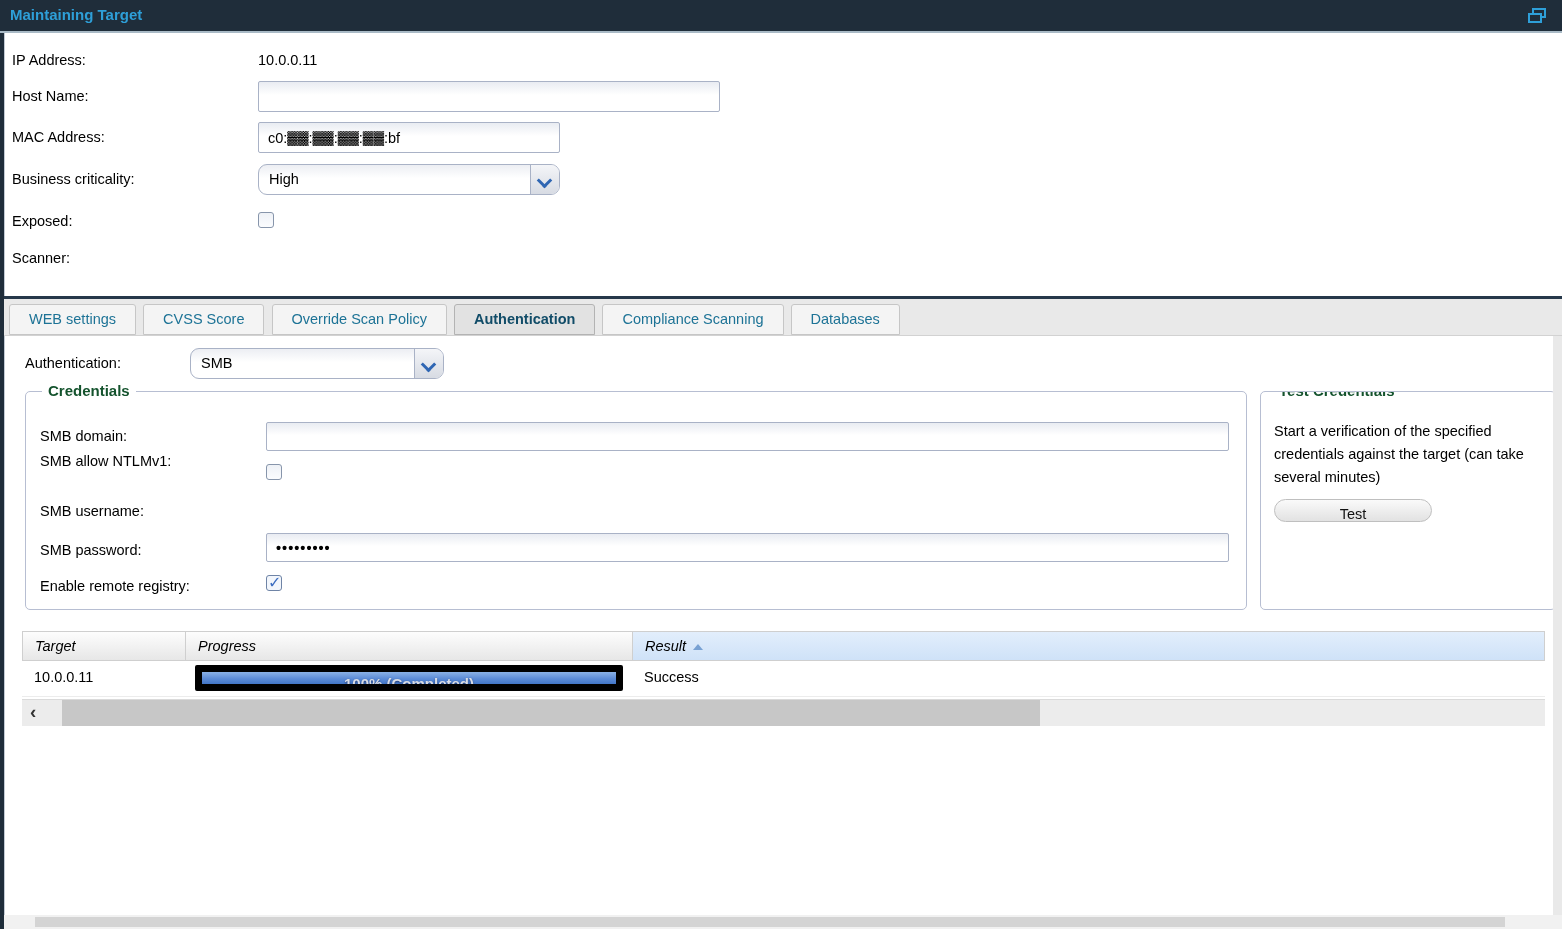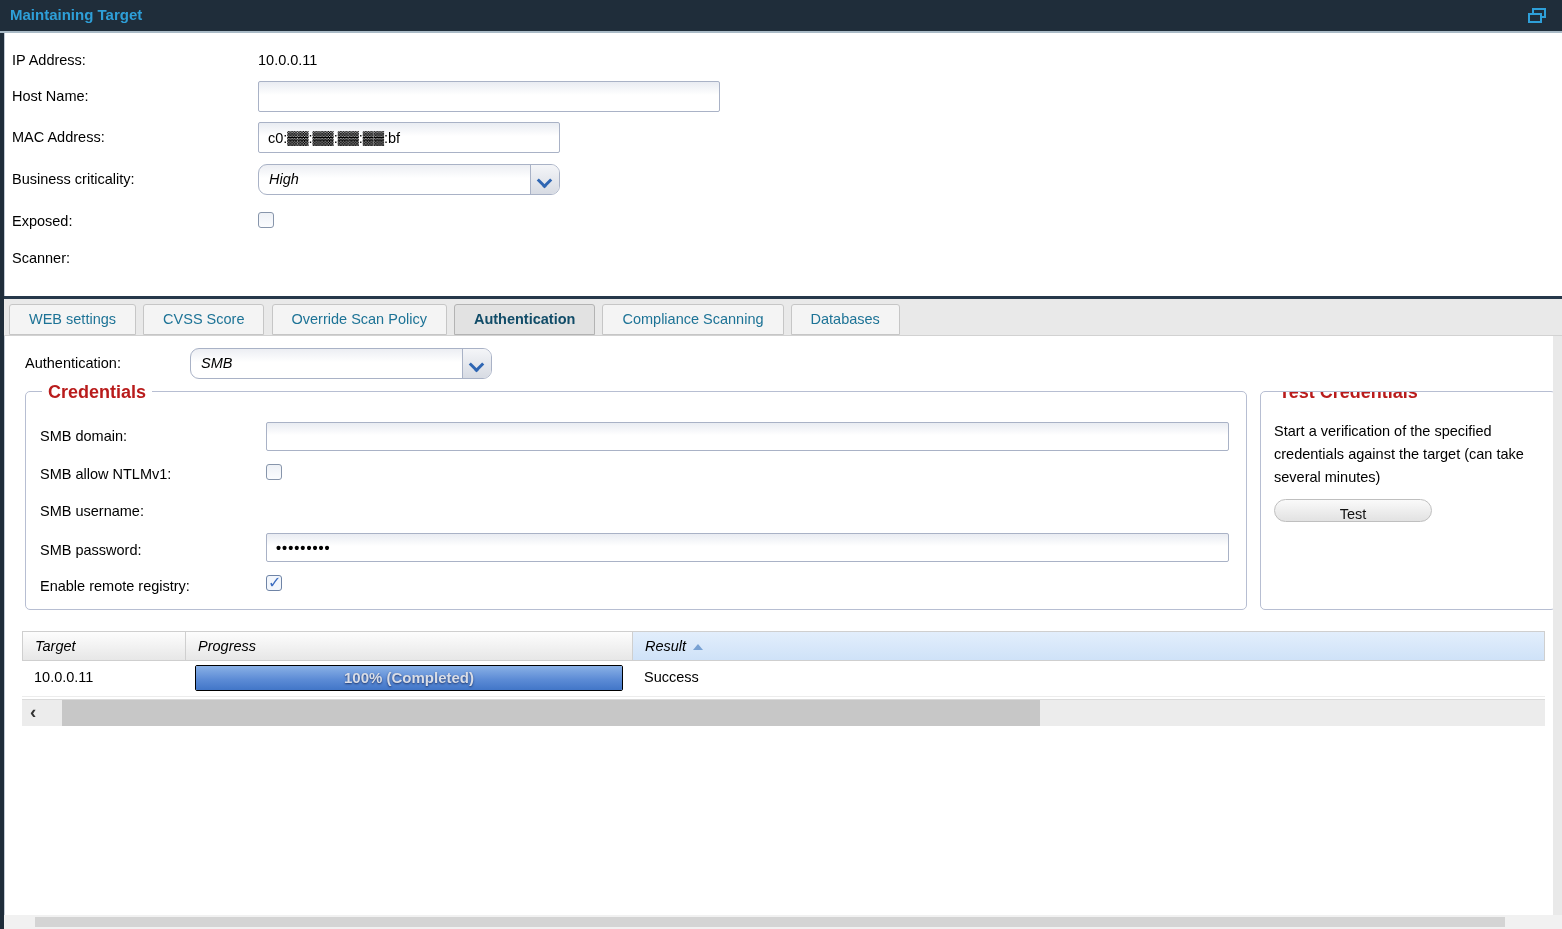--- a/index.html
+++ b/index.html
@@ -16,62 +16,62 @@
   .leftframe{position:absolute;left:0;top:33px;width:4px;height:896px;background:#1f2d3a;border-right:1px solid #c2cad4;}
 
   
   .flabel{position:absolute;left:12px;height:20px;white-space:nowrap;}
   .fstatic{position:absolute;left:258px;height:20px;}
   .tinput{position:absolute;box-sizing:border-box;height:31px;border:1px solid #a9b2c6;border-radius:2px;
           background:linear-gradient(180deg,#e9ecf2 0%,#ffffff 45%);padding:0 9px;font-family:inherit;
           font-size:14.5px;color:#000;outline:none;}
   .combo{position:absolute;box-sizing:border-box;height:31px;border:1px solid #a9b2c6;border-radius:9px;
          background:linear-gradient(180deg,#eceef3 0%,#ffffff 45%);}
-  .combo .val{position:absolute;left:10px;top:6px;font-style:italic;}
+  .combo .val{position:absolute;left:10px;top:6px;}
   .combo .btn{position:absolute;right:0;top:0;bottom:0;width:28px;border-left:1px solid #a9b2c6;
               border-radius:0 8px 8px 0;background:linear-gradient(180deg,#f4f5f8 0%,#d7dbe3 100%);}
   .combo .chev{position:absolute;right:9px;top:10px;width:8px;height:8px;border-left:3px solid #2f66b3;
                border-bottom:3px solid #2f66b3;transform:rotate(-45deg);}
   .cb{position:absolute;width:16px;height:16px;box-sizing:border-box;border:1px solid #8795ab;border-radius:3px;
       background:linear-gradient(180deg,#eef1f6 0%,#fbfcfe 100%);}
   .cb.checked{background:#f2f6fc;border-color:#6f84a6;}
   .cb.checked::after{content:"\2713";position:absolute;left:1px;top:-3px;font-size:16px;font-weight:bold;color:#3a6cc0;}
 
   
   .sepline{position:absolute;left:4px;top:296px;width:1558px;height:3px;background:#26384a;}
   .tabstrip{position:absolute;left:4px;top:299px;width:1558px;height:37px;background:#e9e9e9;
             border-bottom:1px solid #d2d2d2;box-sizing:border-box;}
   .tabs{position:absolute;left:5px;bottom:0;white-space:nowrap;}
   .tab{display:inline-block;margin-right:3px;padding:0 19px;line-height:29px;border:1px solid #c6c6c6;
        border-radius:3px 3px 0 0;background:#f4f4f4;color:#1d7396;cursor:default;}
   .tab.active{background:#e2e2e2;color:#114c68;font-weight:bold;border-color:#b3b3b3;}
 
   
   .fset{position:absolute;box-sizing:border-box;border:1px solid #b7bed2;border-radius:5px;background:#fff;}
-  .fset .legend{position:absolute;top:-10px;left:16px;background:#fff;padding:0 6px;font-size:18px;
-                font-weight:bold;color:#b91c1c;white-space:nowrap;}
+  .fset .legend{position:absolute;top:-10px;left:16px;background:#fff;padding:0 6px;font-size:15px;
+                font-weight:bold;color:#14532d;white-space:nowrap;}
   .rlabel{position:absolute;white-space:nowrap;}
 
   .pillbtn{position:absolute;box-sizing:border-box;border:1px solid #bfbfbf;border-radius:16px;
            background:linear-gradient(180deg,#fafafa 0%,#e2e2e2 100%);text-align:center;line-height:29px;
            font-size:14.5px;color:#111;cursor:default;}
 
   
   .grid{position:absolute;left:22px;top:631px;width:1523px;}
   .ghead{position:relative;height:30px;border:1px solid #cfcfcf;box-sizing:border-box;
          background:linear-gradient(180deg,#fdfdfd 0%,#e7e7e7 100%);font-style:italic;}
   .gcell{position:absolute;top:0;height:28px;line-height:28px;padding-left:12px;box-sizing:border-box;
          border-right:1px solid #cfcfcf;white-space:nowrap;}
   .gcell.sorted{background:linear-gradient(180deg,#e2eefc 0%,#cfe2f8 100%);border-right:none;}
   .sortarrow{display:inline-block;width:0;height:0;margin-left:7px;border-left:5px solid transparent;
              border-right:5px solid transparent;border-bottom:6px solid #78a1d3;vertical-align:middle;}
   .grow{position:relative;height:35px;background:#fff;border-bottom:1px solid #ececec;}
   .gval{position:absolute;top:8px;white-space:nowrap;}
   .pbar{position:absolute;left:173px;top:4px;width:428px;height:26px;box-sizing:border-box;
-        border:1px solid #000000;border-radius:2px;overflow:hidden;background:#e8eef8;}
+        border:7px solid #000000;border-radius:2px;overflow:hidden;background:#e8eef8;}
   .pfill{position:absolute;left:0;top:0;bottom:0;width:100%;
          background:linear-gradient(180deg,#8ab1e6 0%,#5d8cd6 55%,#4276c8 100%);}
   .ptext{position:absolute;left:0;right:0;top:3px;text-align:center;font-weight:bold;font-size:15px;
          color:#d9dde6;text-shadow:0 1px 2px rgba(20,40,90,.85);}
 
   
   .hscroll{position:absolute;left:22px;top:699px;width:1523px;height:27px;background:#ececec;
            border-top:1px solid #dadada;box-sizing:border-box;}
   .hscroll .larrow{position:absolute;left:8px;top:1px;font-size:19px;font-weight:bold;color:#333;}
   .hscroll .thumb{position:absolute;left:40px;top:0;width:978px;height:26px;background:#c7c7c7;}
@@ -121,34 +121,34 @@
       <span class="tab">WEB settings</span>
       <span class="tab">CVSS Score</span>
       <span class="tab">Override Scan Policy</span>
       <span class="tab active">Authentication</span>
       <span class="tab">Compliance Scanning</span>
       <span class="tab">Databases</span>
     </div>
   </div>
 
   <span class="flabel" style="left:25px;top:355px">Authentication:</span>
-  <div class="combo" style="left:190px;top:348px;width:302px">
+  <div class="combo" style="left:190px;top:348px;width:254px">
     <span class="val">SMB</span>
     <span class="btn">
         <span class="chev"></span>
       </span>
   </div>
 
   <div class="fset" style="left:25px;top:391px;width:1222px;height:219px">
     <span class="legend">Credentials</span>
 
     <span class="rlabel" style="left:14px;top:36px">SMB domain:</span>
     <input class="tinput" style="left: 240px; top: 30px; width: 963px; height: 29px;" value="">
 
-    <span class="rlabel" style="left:14px;top:74px">SMB allow NTLMv1:</span>
+    <span class="rlabel" style="left:14px;top:61px">SMB allow NTLMv1:</span>
     <span class="cb" style="left:240px;top:72px"></span>
 
     <span class="rlabel" style="left:14px;top:111px">SMB username:</span>
 
     <span class="rlabel" style="left:14px;top:150px">SMB password:</span>
     <input class="tinput" style="left: 240px; top: 141px; width: 963px; height: 29px; font-weight: bold; letter-spacing: 1px;" value="•••••••••">
 
     <span class="rlabel" style="left:14px;top:186px">Enable remote registry:</span>
     <span class="cb checked" style="left:240px;top:183px"></span>
   </div>

